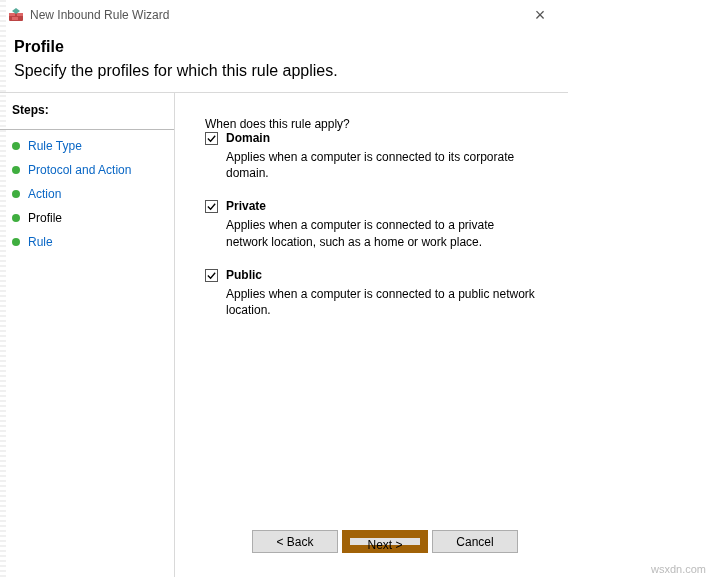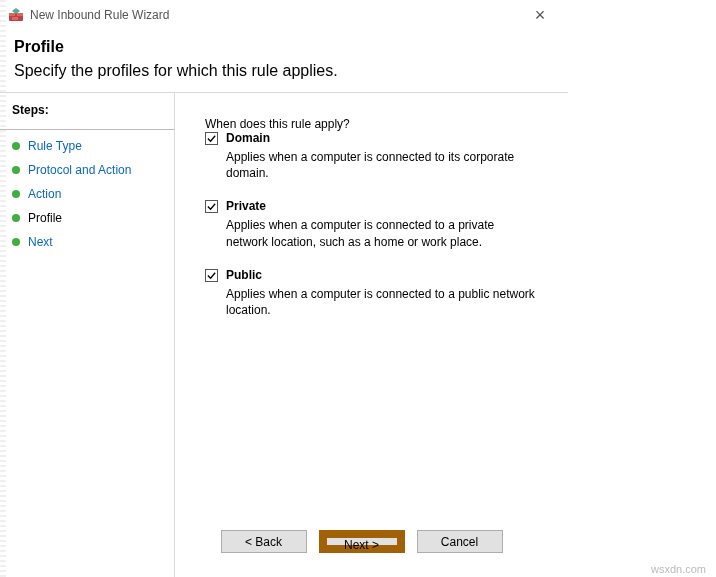--- a/index.html
+++ b/index.html
@@ -21,21 +21,21 @@
     .step-item.current .step-label { color: #000; }
     .content { flex: 1; padding: 24px 30px 10px 30px; display: flex; flex-direction: column; }
     .question { font-size: 12px; }
     .option-block { margin-bottom: 18px; }
     .opt-row { display: flex; align-items: flex-start; margin-bottom: 4px; }
     .checkbox { width: 13px; height: 13px; border: 1px solid #555; margin-right: 8px; display: flex; align-items: center; justify-content: center; margin-top: 1px; cursor: pointer; }
     .checkbox svg { width: 11px; height: 11px; }
     .opt-label { font-weight: 700; font-size: 12px; }
     .opt-desc { font-size: 12px; color: #000; margin-left: 21px; line-height: 1.35; max-width: 430px; }
     .spacer { flex: 1; }
-    .footer { padding: 8px 20px 14px 0; display: flex; justify-content: center; gap: 12px; }
+    .footer { padding: 8px 20px 14px 0; display: flex; justify-content: flex-end; gap: 4px; }
     .btn { min-width: 86px; height: 23px; border: 1px solid #adadad; background: #e1e1e1; color: #000; font-size: 12px; cursor: pointer; padding: 0 10px; }
     .btn.primary { border: 8px solid #a16207; background: #e1e1e1; }
     .watermark { position: absolute; right: 10px; bottom: 2px; color: #bbb; font-size: 11px; }
     .left-edge { position:absolute; left:0; top:0; width:6px; height:100%; pointer-events:none; opacity:0.06; background: repeating-linear-gradient(0deg,#000 0 2px, transparent 2px 5px);}
   </style>
 </head>
 <body>
 
 <div class="left-edge"></div>
 <div class="window">
@@ -73,21 +73,21 @@
       <div class="step-item">
         <span class="step-bullet"></span>
         <span class="step-label">Action</span>
       </div>
       <div class="step-item current">
         <span class="step-bullet"></span>
         <span class="step-label">Profile</span>
       </div>
       <div class="step-item">
         <span class="step-bullet"></span>
-        <span class="step-label">Next</span>
+        <span class="step-label">Rule</span>
       </div>
     </div>
 
     <div class="content">
       <div class="question">When does this rule apply?</div>
 
       <div class="option-block">
         <div class="opt-row">
           <span class="checkbox">
               <svg viewBox="0 0 12 12">

